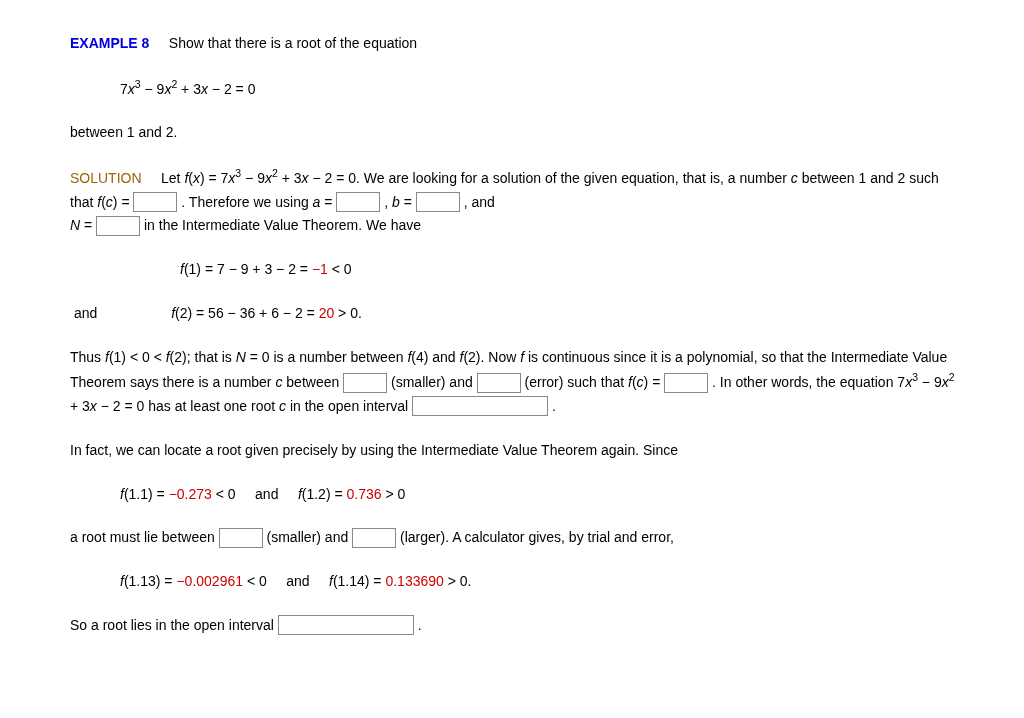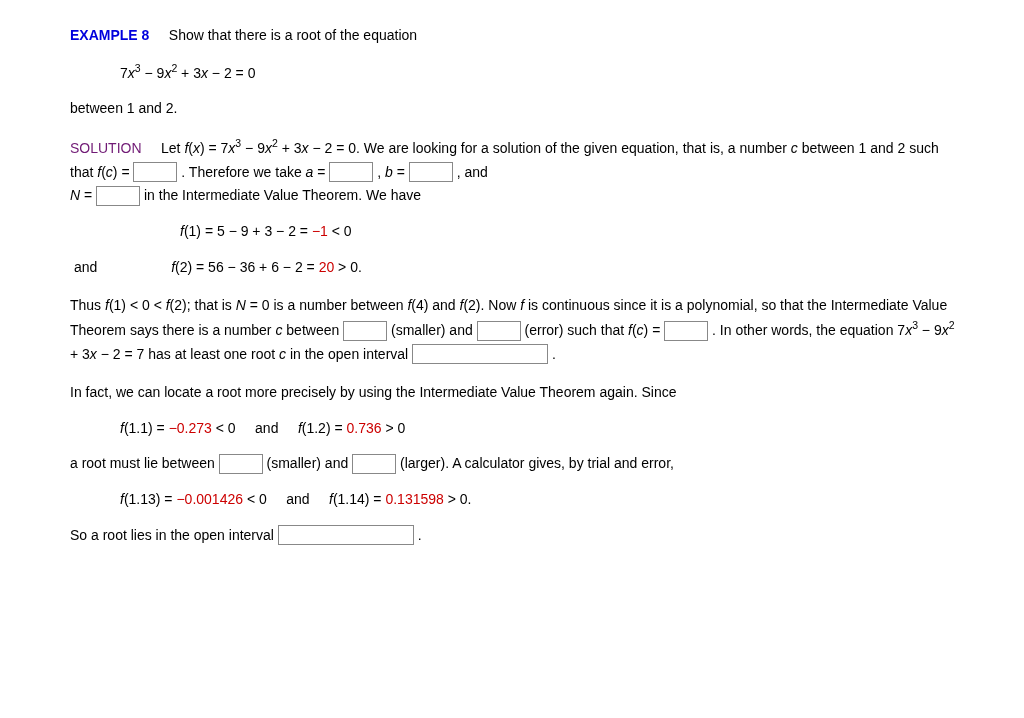--- a/index.html
+++ b/index.html
@@ -10,21 +10,21 @@
     padding: 12px 60px 20px 70px;
     line-height: 1.7;
     width: 1024px;
     box-sizing: border-box;
   }
   .example-label {
     color: #0000dd;
     font-weight: bold;
   }
   .solution-label {
-    color: #701a75;
+    color: #a16207;
     text-align: right;
   }
   .red {
     color: #cc0000;
   }
   .ital { font-style: italic; }
   input.blank {
     border: 1px solid #888;
     height: 18px;
     width: 38px;
@@ -36,21 +36,21 @@
   input.blank.wide {
     width: 130px;
   }
   .eqline {
     margin-left: 50px;
   }
   .eqline2 {
     margin-left: 110px;
   }
   sup { font-size: 0.75em; }
-  p { margin: 12px 0; }
+  p { margin: 20px 0; }
   .block { margin-top: 14px; }
 </style>
 </head>
 <body>
 
 <p>
   <span class="example-label">EXAMPLE 8</span>
   &nbsp;&nbsp;&nbsp;
   <span>Show that there is a root of the equation</span>
 </p>
@@ -63,38 +63,38 @@
   <span class="solution-label">SOLUTION</span>
   &nbsp;&nbsp;&nbsp;
   <span>Let  </span>
   <span class="ital">f</span>(<span class="ital">x</span>) = 7<span class="ital">x</span><sup>3</sup> − 9<span class="ital">x</span><sup>2</sup> + 3<span class="ital">x</span> − 2
   <span> = 0.  We are looking for a solution of the given equation, that is, a number </span>
   <span class="ital">c</span>
   <span> between 1 and 2 such that  </span>
   <span class="ital">f</span>(<span class="ital">c</span>)
   <span> = </span>
   <input class="blank" style="">
-  <span>.  Therefore we take  </span>
+  <span>.  Therefore we using  </span>
   <span class="ital">a</span>
   <span> = </span>
   <input class="blank" style="">
   <span>,   </span>
   <span class="ital">b</span>
   <span> = </span>
   <input class="blank" style="">
   <span>,   and </span>
   <br>
   <span class="ital">N</span>
   <span> = </span>
   <input class="blank" style="">
   <span>  in the Intermediate Value Theorem. We have</span>
 </p>
 
 <p class="eqline2">
-  <span class="ital">f</span><span>(1)  =  5 − 9 + 3 − 2 = </span><span class="red">−1</span><span> &lt; 0</span>
+  <span class="ital">f</span><span>(1)  =  7 − 9 + 3 − 2 = </span><span class="red">−1</span><span> &lt; 0</span>
 </p>
 <p>
   &nbsp;<span>and</span>
   &nbsp;&nbsp;&nbsp;&nbsp;&nbsp;&nbsp;&nbsp;&nbsp;&nbsp;&nbsp;&nbsp;&nbsp;&nbsp;&nbsp;&nbsp;&nbsp;&nbsp;
   <span class="ital">f</span><span>(2)  =  56 − 36 + 6 − 2 = </span><span class="red">20</span><span> &gt; 0.</span>
 </p>
 
 <p class="block">
   <span>Thus  </span>
   <span class="ital">f</span><span>(1) &lt; 0 &lt; </span>
@@ -106,42 +106,42 @@
   <span class="ital">c</span><span> between </span>
   <input class="blank" style="">
   <span> (smaller) and </span>
   <input class="blank" style="">
   <span> (error) such that  </span>
   <span class="ital">f</span>(<span class="ital">c</span>)
   <span> = </span>
   <input class="blank" style="">
   <span>.  In other words, the equation  </span>
   7<span class="ital">x</span><sup>3</sup> − 9<span class="ital">x</span><sup>2</sup> + 3<span class="ital">x</span> − 2
-  <span> = 7  has at least one root </span>
+  <span> = 0  has at least one root </span>
   <span class="ital">c</span>
   <span> in the open interval </span>
   <input class="blank wide" style="">
   <span>.</span>
 </p>
 
-<p class="block">In fact, we can locate a root more precisely by using the Intermediate Value Theorem again. Since</p>
+<p class="block">In fact, we can locate a root given precisely by using the Intermediate Value Theorem again. Since</p>
 <p class="eqline">
   <span class="ital">f</span><span>(1.1) = </span><span class="red">−0.273</span><span> &lt; 0</span>
   &nbsp;&nbsp;&nbsp;&nbsp;<span>and</span>&nbsp;&nbsp;&nbsp;&nbsp;
   <span class="ital">f</span><span>(1.2) = </span><span class="red">0.736</span><span> &gt; 0</span>
 </p>
 <p>
   <span>a root must lie between </span>
   <input class="blank" style="">
   <span> (smaller) and </span>
   <input class="blank" style="">
   <span> (larger). A calculator gives, by trial and error,</span>
 </p>
 <p class="eqline">
-  <span class="ital">f</span><span>(1.13) = </span><span class="red">−0.001426</span><span> &lt; 0</span>
+  <span class="ital">f</span><span>(1.13) = </span><span class="red">−0.002961</span><span> &lt; 0</span>
   &nbsp;&nbsp;&nbsp;&nbsp;<span>and</span>&nbsp;&nbsp;&nbsp;&nbsp;
-  <span class="ital">f</span><span>(1.14) = </span><span class="red">0.131598</span><span> &gt; 0.</span>
+  <span class="ital">f</span><span>(1.14) = </span><span class="red">0.133690</span><span> &gt; 0.</span>
 </p>
 <p>
   <span>So a root lies in the open interval </span>
   <input class="blank wide" style="">
   <span>.</span>
 </p>
 
 </body></html>

